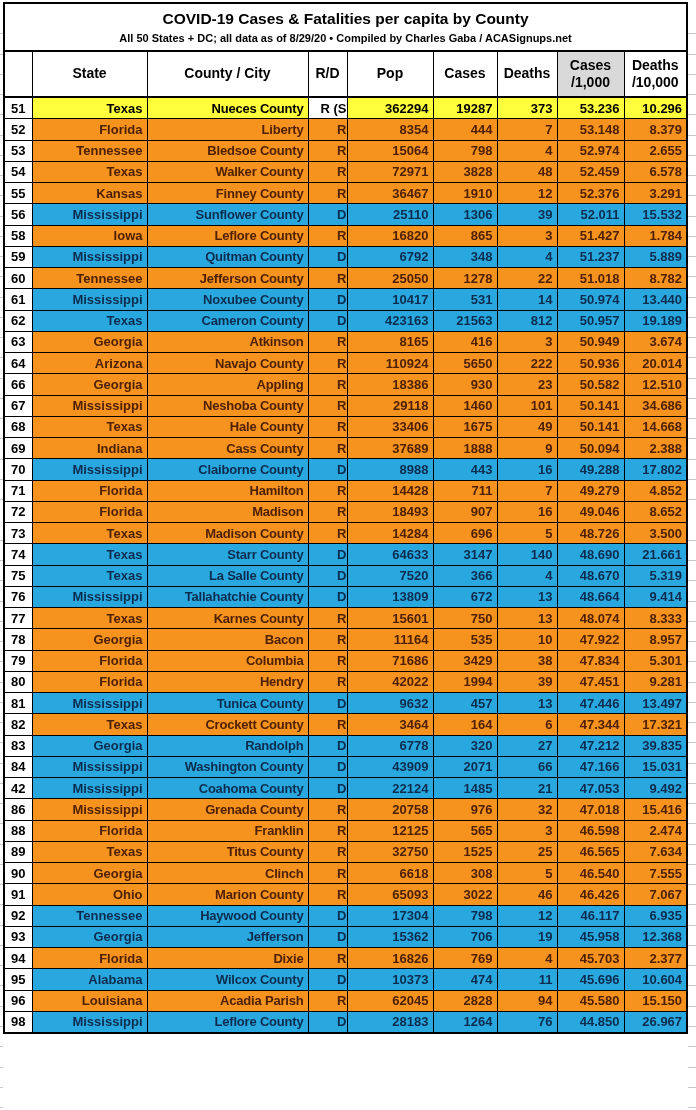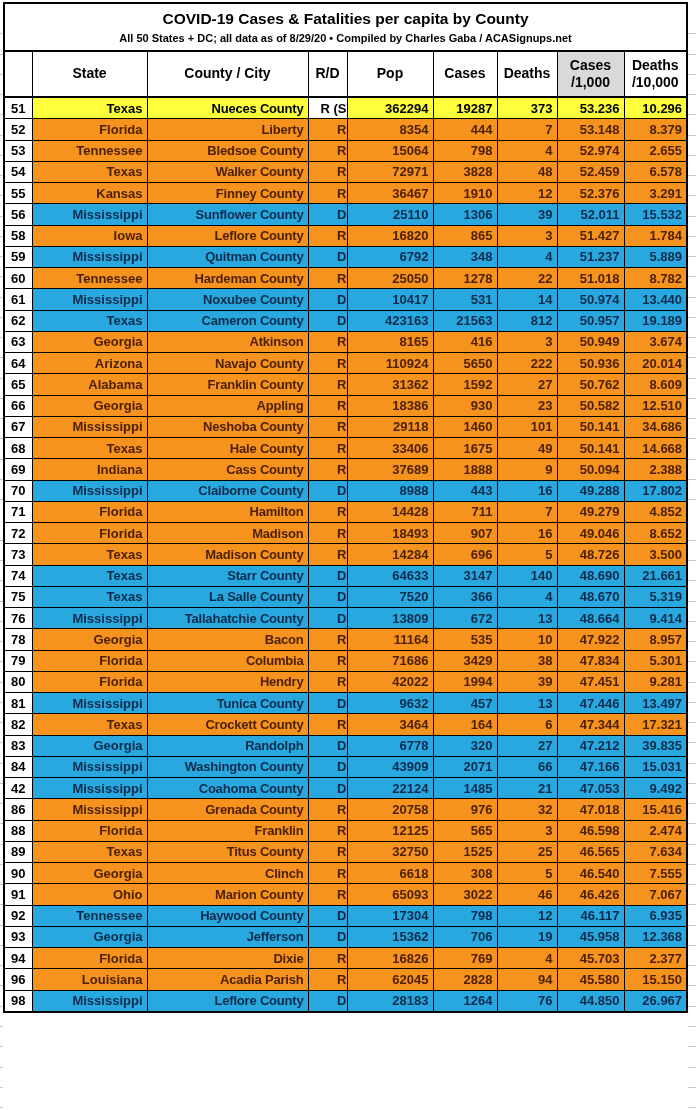--- a/index.html
+++ b/index.html
@@ -187,21 +187,21 @@
           <td>D</td>
           <td>6792</td>
           <td>348</td>
           <td>4</td>
           <td>51.237</td>
           <td>5.889</td>
         </tr>
         <tr class="party-r">
           <td class="rank">60</td>
           <td>Tennessee</td>
-          <td class="county">Hardeman County</td>
+          <td class="county">Jefferson County</td>
           <td>R</td>
           <td>25050</td>
           <td>1278</td>
           <td>22</td>
           <td>51.018</td>
           <td>8.782</td>
         </tr>
         <tr class="party-d">
           <td class="rank">61</td>
           <td>Mississippi</td>
@@ -240,31 +240,20 @@
           <td>Arizona</td>
           <td class="county">Navajo County</td>
           <td>R</td>
           <td>110924</td>
           <td>5650</td>
           <td>222</td>
           <td>50.936</td>
           <td>20.014</td>
         </tr>
         <tr class="party-r">
-          <td class="rank">65</td>
-          <td>Alabama</td>
-          <td class="county">Franklin County</td>
-          <td>R</td>
-          <td>31362</td>
-          <td>1592</td>
-          <td>27</td>
-          <td>50.762</td>
-          <td>8.609</td>
-        </tr>
-        <tr class="party-r">
           <td class="rank">66</td>
           <td>Georgia</td>
           <td class="county">Appling</td>
           <td>R</td>
           <td>18386</td>
           <td>930</td>
           <td>23</td>
           <td>50.582</td>
           <td>12.510</td>
         </tr>
@@ -372,20 +361,31 @@
           <td>Mississippi</td>
           <td class="county">Tallahatchie County</td>
           <td>D</td>
           <td>13809</td>
           <td>672</td>
           <td>13</td>
           <td>48.664</td>
           <td>9.414</td>
         </tr>
         <tr class="party-r">
+          <td class="rank">77</td>
+          <td>Texas</td>
+          <td class="county">Karnes County</td>
+          <td>R</td>
+          <td>15601</td>
+          <td>750</td>
+          <td>13</td>
+          <td>48.074</td>
+          <td>8.333</td>
+        </tr>
+        <tr class="party-r">
           <td class="rank">78</td>
           <td>Georgia</td>
           <td class="county">Bacon</td>
           <td>R</td>
           <td>11164</td>
           <td>535</td>
           <td>10</td>
           <td>47.922</td>
           <td>8.957</td>
         </tr>
@@ -547,20 +547,31 @@
           <td class="rank">94</td>
           <td>Florida</td>
           <td class="county">Dixie</td>
           <td>R</td>
           <td>16826</td>
           <td>769</td>
           <td>4</td>
           <td>45.703</td>
           <td>2.377</td>
         </tr>
+        <tr class="party-d">
+          <td class="rank">95</td>
+          <td>Alabama</td>
+          <td class="county">Wilcox County</td>
+          <td>D</td>
+          <td>10373</td>
+          <td>474</td>
+          <td>11</td>
+          <td>45.696</td>
+          <td>10.604</td>
+        </tr>
         <tr class="party-r">
           <td class="rank">96</td>
           <td>Louisiana</td>
           <td class="county">Acadia Parish</td>
           <td>R</td>
           <td>62045</td>
           <td>2828</td>
           <td>94</td>
           <td>45.580</td>
           <td>15.150</td>

